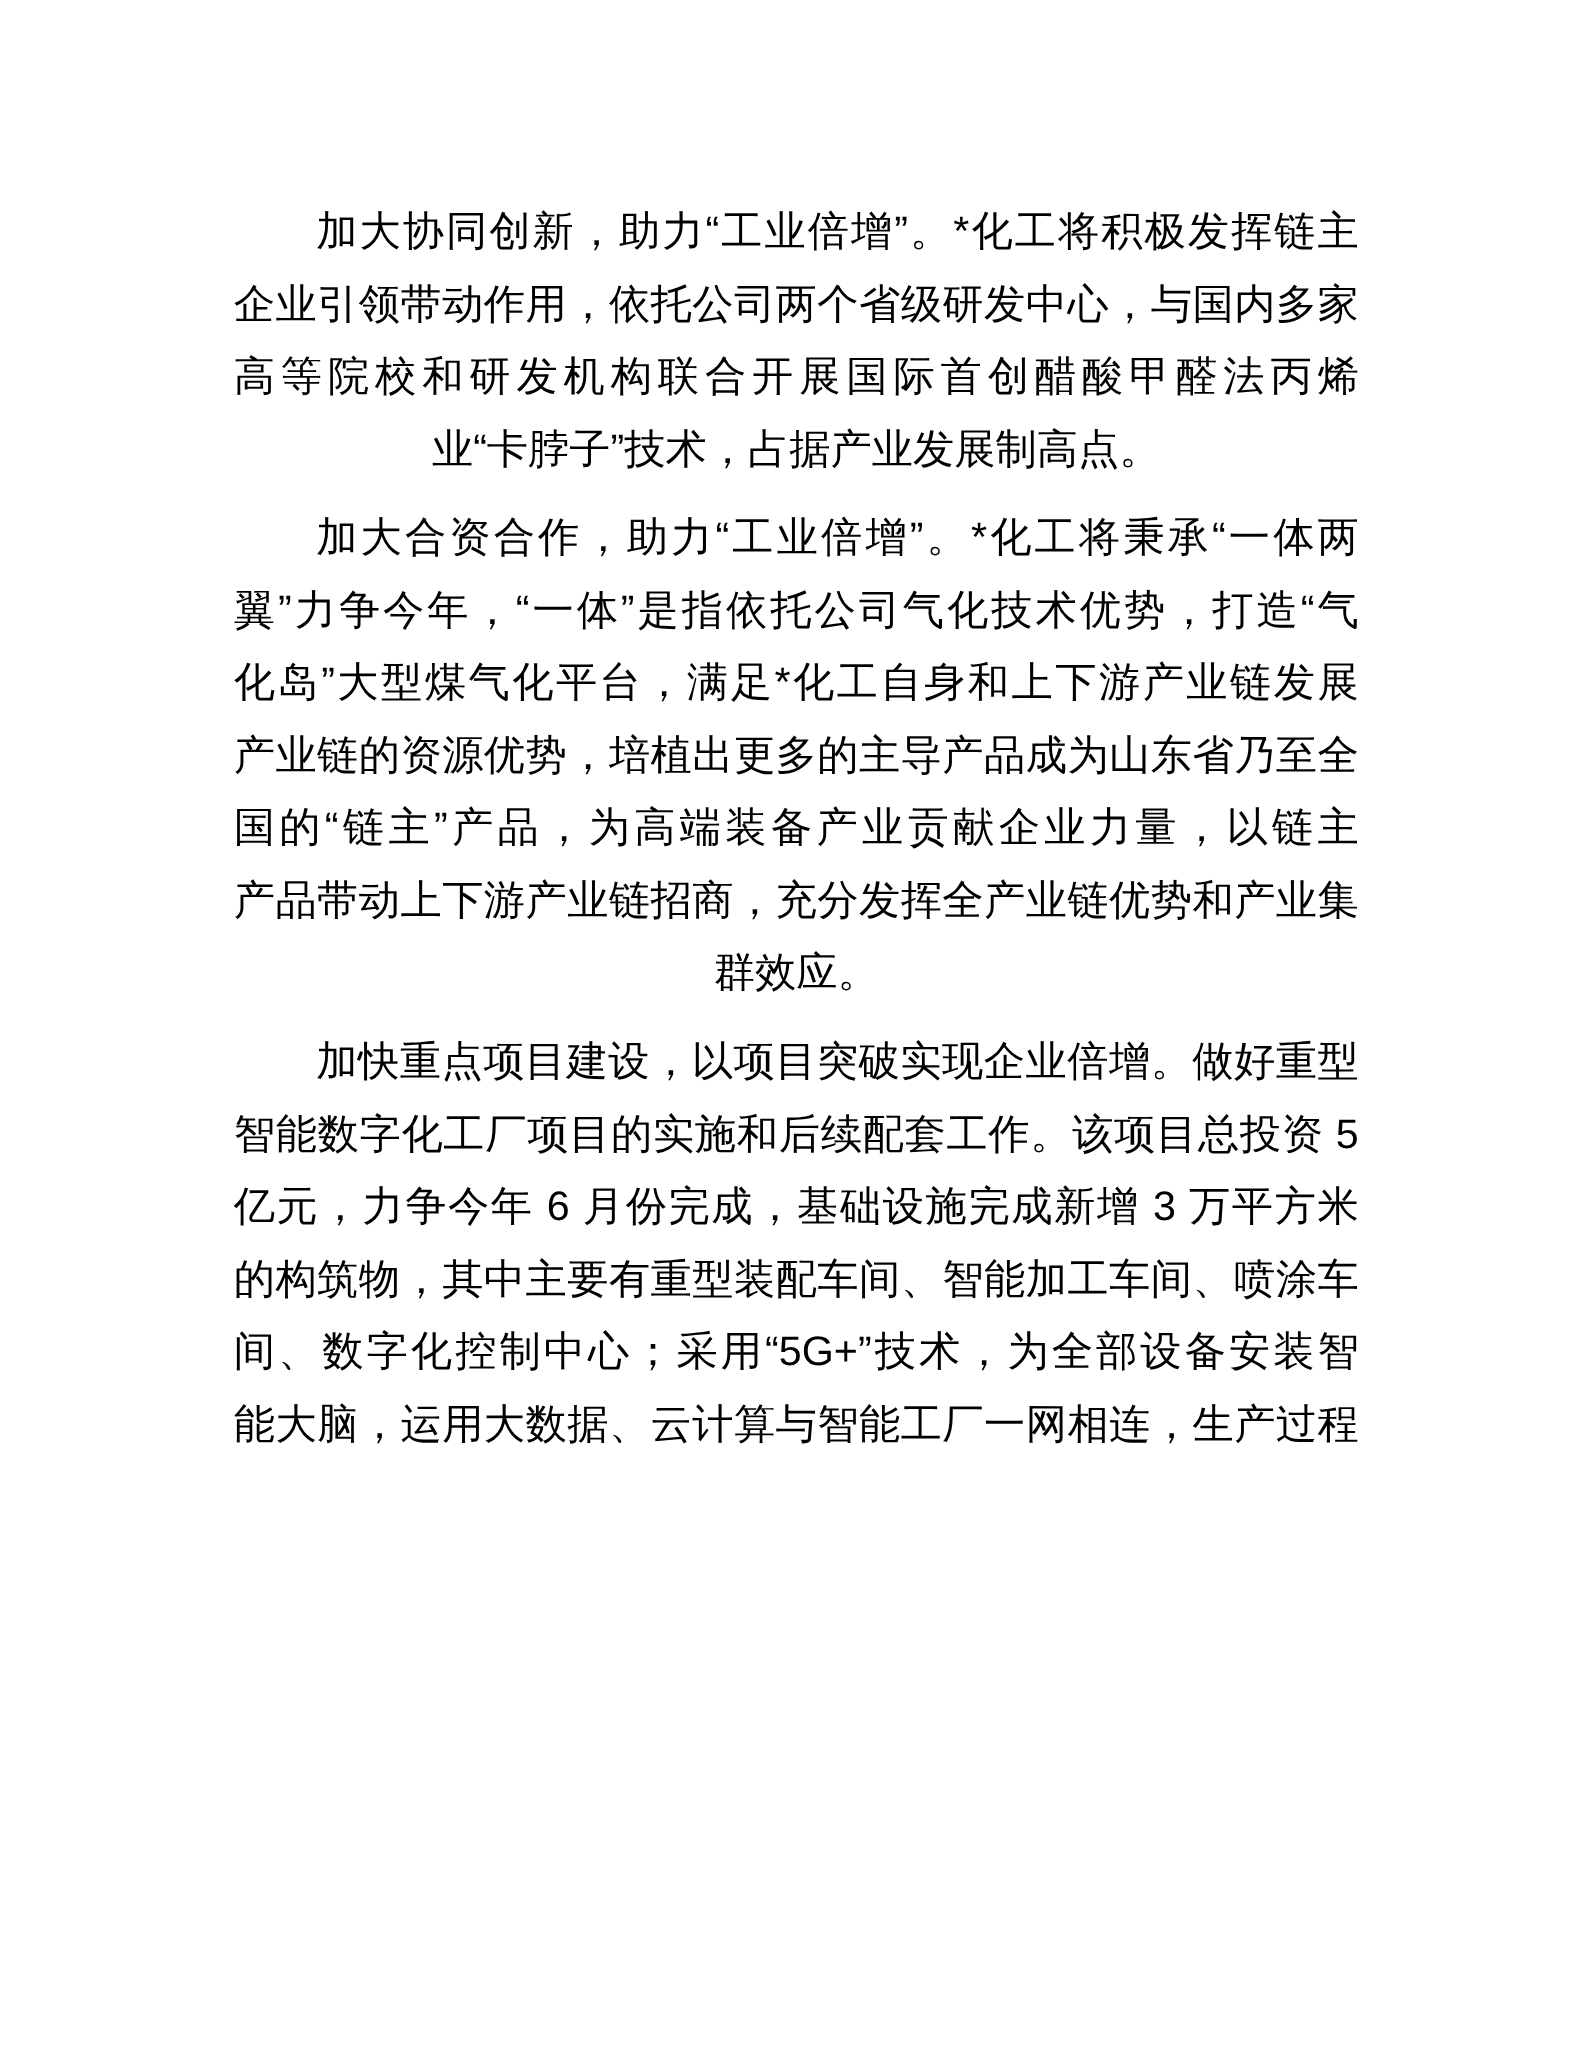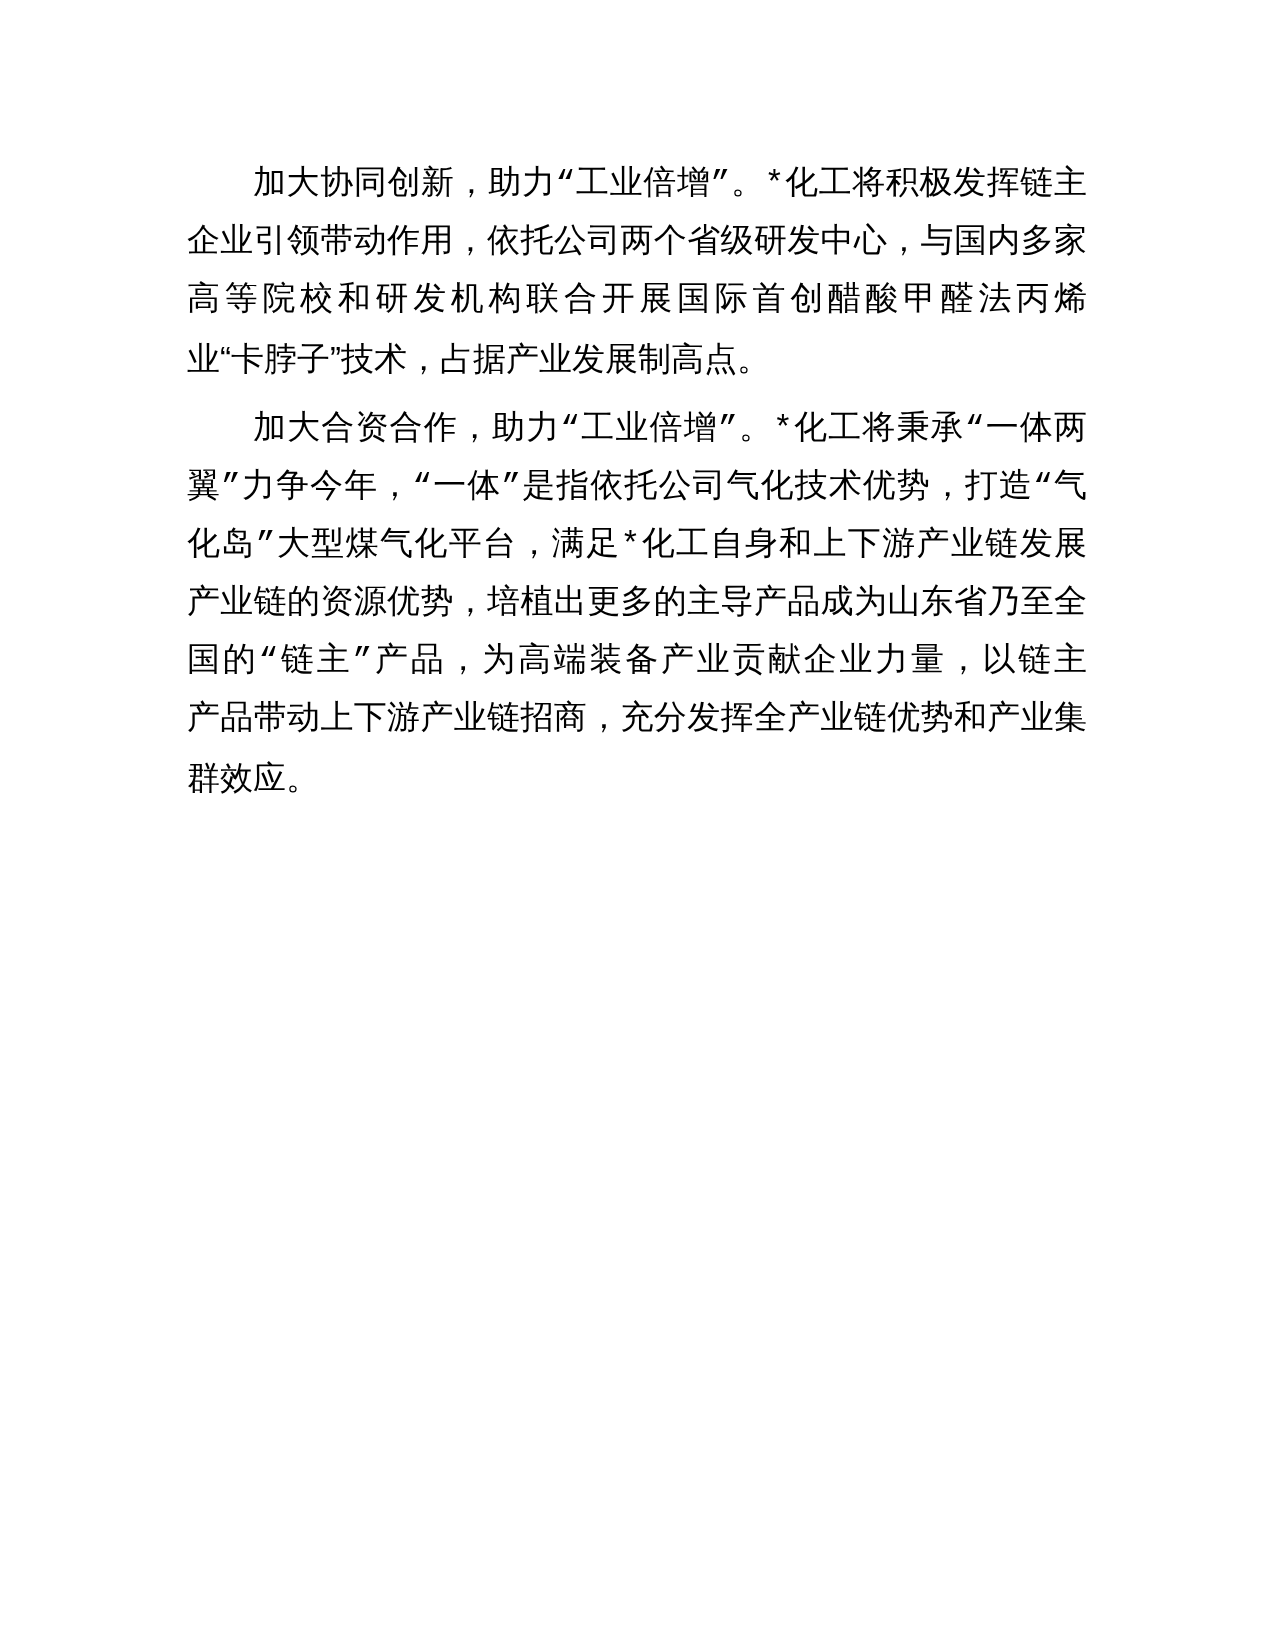--- a/index.html
+++ b/index.html
@@ -31,28 +31,27 @@
   }
   .para.bold .line {
     font-weight: 600;
   }
   .line {
     height: 58px;
     line-height: 58px;
     font-size: 33px;
     letter-spacing: 0;
     white-space: nowrap;
-    text-align: left;
+    text-align: center;
   }
   .line.just {
     white-space: normal;
     text-align: justify;
     text-align-last: justify;
     text-justify: inter-character;
-    font-family: Liberation Mono, monospace;
   }
   .line.indent {
     text-indent: 66px;
   }
 </style>
 </head>
 <body>
 
 <main class="page" style="background: rgb(255, 255, 255); color: rgb(0, 0, 0);">
   <section class="doc-body">
@@ -64,14 +63,22 @@
       </div>
       <div class="para">
         <div class="line just indent">加大合资合作，助力“工业倍增”。*化工将秉承“一体两</div>
         <div class="line just">翼”力争今年，“一体”是指依托公司气化技术优势，打造“气</div>
         <div class="line just">化岛”大型煤气化平台，满足*化工自身和上下游产业链发展</div>
         <div class="line just">产业链的资源优势，培植出更多的主导产品成为山东省乃至全</div>
         <div class="line just">国的“链主”产品，为高端装备产业贡献企业力量，以链主</div>
         <div class="line just">产品带动上下游产业链招商，充分发挥全产业链优势和产业集</div>
         <div class="line">群效应。</div>
       </div>
+      <div class="para">
+        <div class="line just indent">加快重点项目建设，以项目突破实现企业倍增。做好重型</div>
+        <div class="line just">智能数字化工厂项目的实施和后续配套工作。该项目总投资 5</div>
+        <div class="line just">亿元，力争今年 6 月份完成，基础设施完成新增 3 万平方米</div>
+        <div class="line just">的构筑物，其中主要有重型装配车间、智能加工车间、喷涂车</div>
+        <div class="line just">间、数字化控制中心；采用“5G+”技术，为全部设备安装智</div>
+        <div class="line just">能大脑，运用大数据、云计算与智能工厂一网相连，生产过程</div>
+      </div>
     </section>
 </main>
 
 </body></html>

